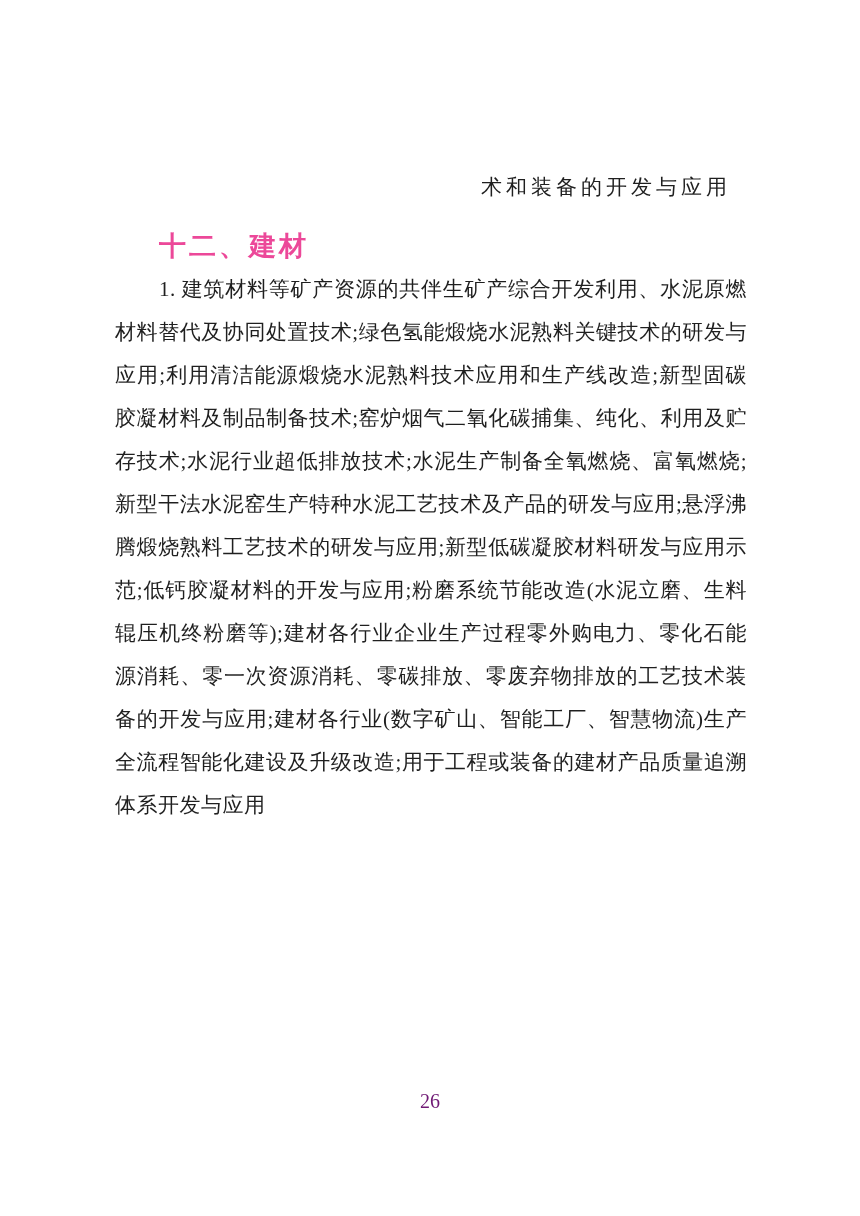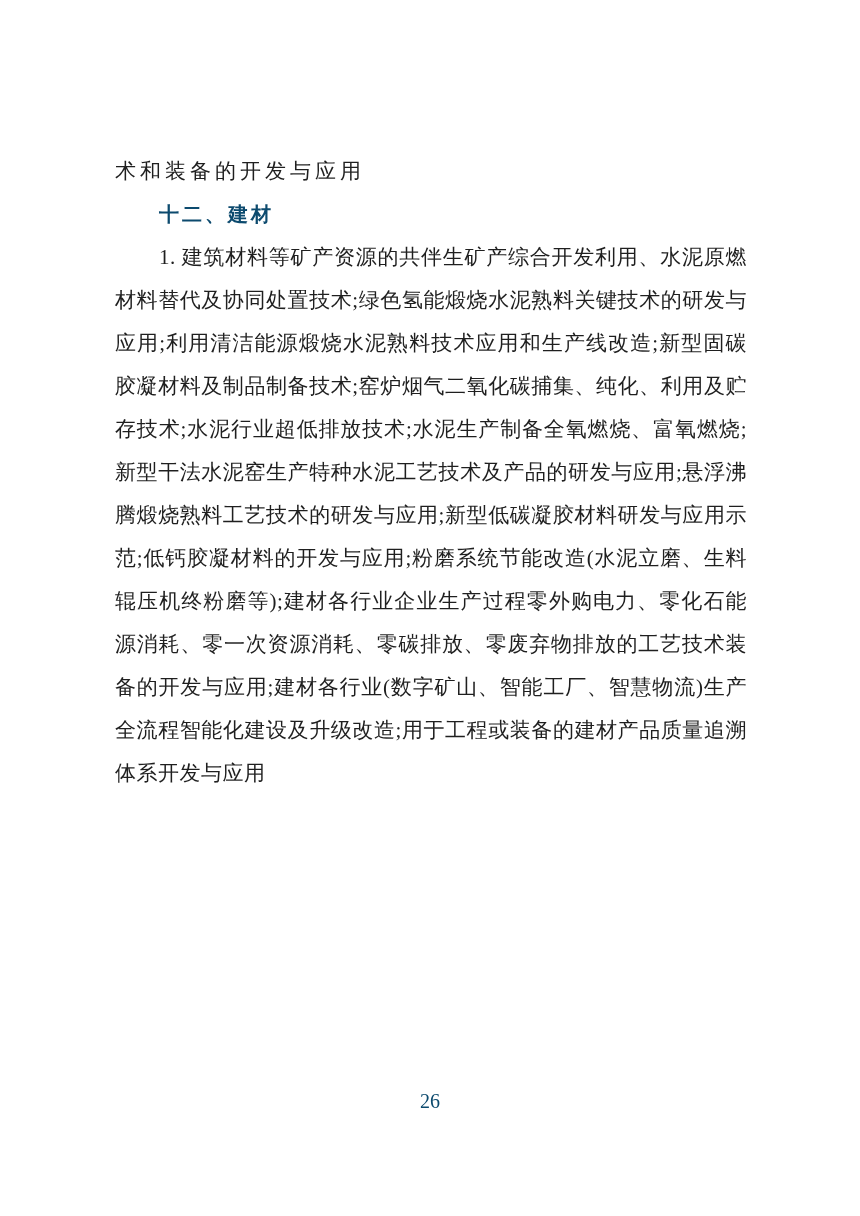--- a/index.html
+++ b/index.html
@@ -16,35 +16,35 @@
     font-family: "Liberation Serif", "DejaVu Serif", serif;
     color: #1f1f1f;
   }
   .content {
     position: absolute;
     left: 115px;
     top: 150px;
     width: 632px;
   }
   .carryover-line {
-    margin: 0;
+    margin: 16px;
     font-size: 21px;
     line-height: 43px;
     letter-spacing: 4px;
-    text-align: left;
+    text-align: right;
   }
   .section-heading {
     margin: 0;
     font-family: "Liberation Sans", "DejaVu Sans", sans-serif;
     font-weight: 700;
-    font-size: 20px;
+    font-size: 27px;
     line-height: 43px;
     letter-spacing: 3px;
     text-indent: 44px;
-    color: #0c4a6e;
+    color: #ec4899;
   }
   .para {
     margin: 0;
     font-size: 21px;
     line-height: 43px;
     letter-spacing: 0.5px;
     text-indent: 44px;
     text-align: justify;
     text-justify: inter-ideograph;
     text-align-last: left;
@@ -52,21 +52,21 @@
     line-break: strict;
   }
   .page-number {
     position: absolute;
     top: 1086px;
     left: 0;
     width: 100%;
     text-align: center;
     font-size: 20px;
     line-height: 30px;
-    color: #0c4a6e;
+    color: #701a75;
   }
 </style>
 </head>
 <body>
 
 <div class="page">
   <div class="content">
     <p class="carryover-line">术和装备的开发与应用</p>
     <h2 class="section-heading">十二、建材</h2>
     <p class="para">1. 建筑材料等矿产资源的共伴生矿产综合开发利用、水泥原燃材料替代及协同处置技术;绿色氢能煅烧水泥熟料关键技术的研发与应用;利用清洁能源煅烧水泥熟料技术应用和生产线改造;新型固碳胶凝材料及制品制备技术;窑炉烟气二氧化碳捕集、纯化、利用及贮存技术;水泥行业超低排放技术;水泥生产制备全氧燃烧、富氧燃烧;新型干法水泥窑生产特种水泥工艺技术及产品的研发与应用;悬浮沸腾煅烧熟料工艺技术的研发与应用;新型低碳凝胶材料研发与应用示范;低钙胶凝材料的开发与应用;粉磨系统节能改造(水泥立磨、生料辊压机终粉磨等);建材各行业企业生产过程零外购电力、零化石能源消耗、零一次资源消耗、零碳排放、零废弃物排放的工艺技术装备的开发与应用;建材各行业(数字矿山、智能工厂、智慧物流)生产全流程智能化建设及升级改造;用于工程或装备的建材产品质量追溯体系开发与应用</p>

